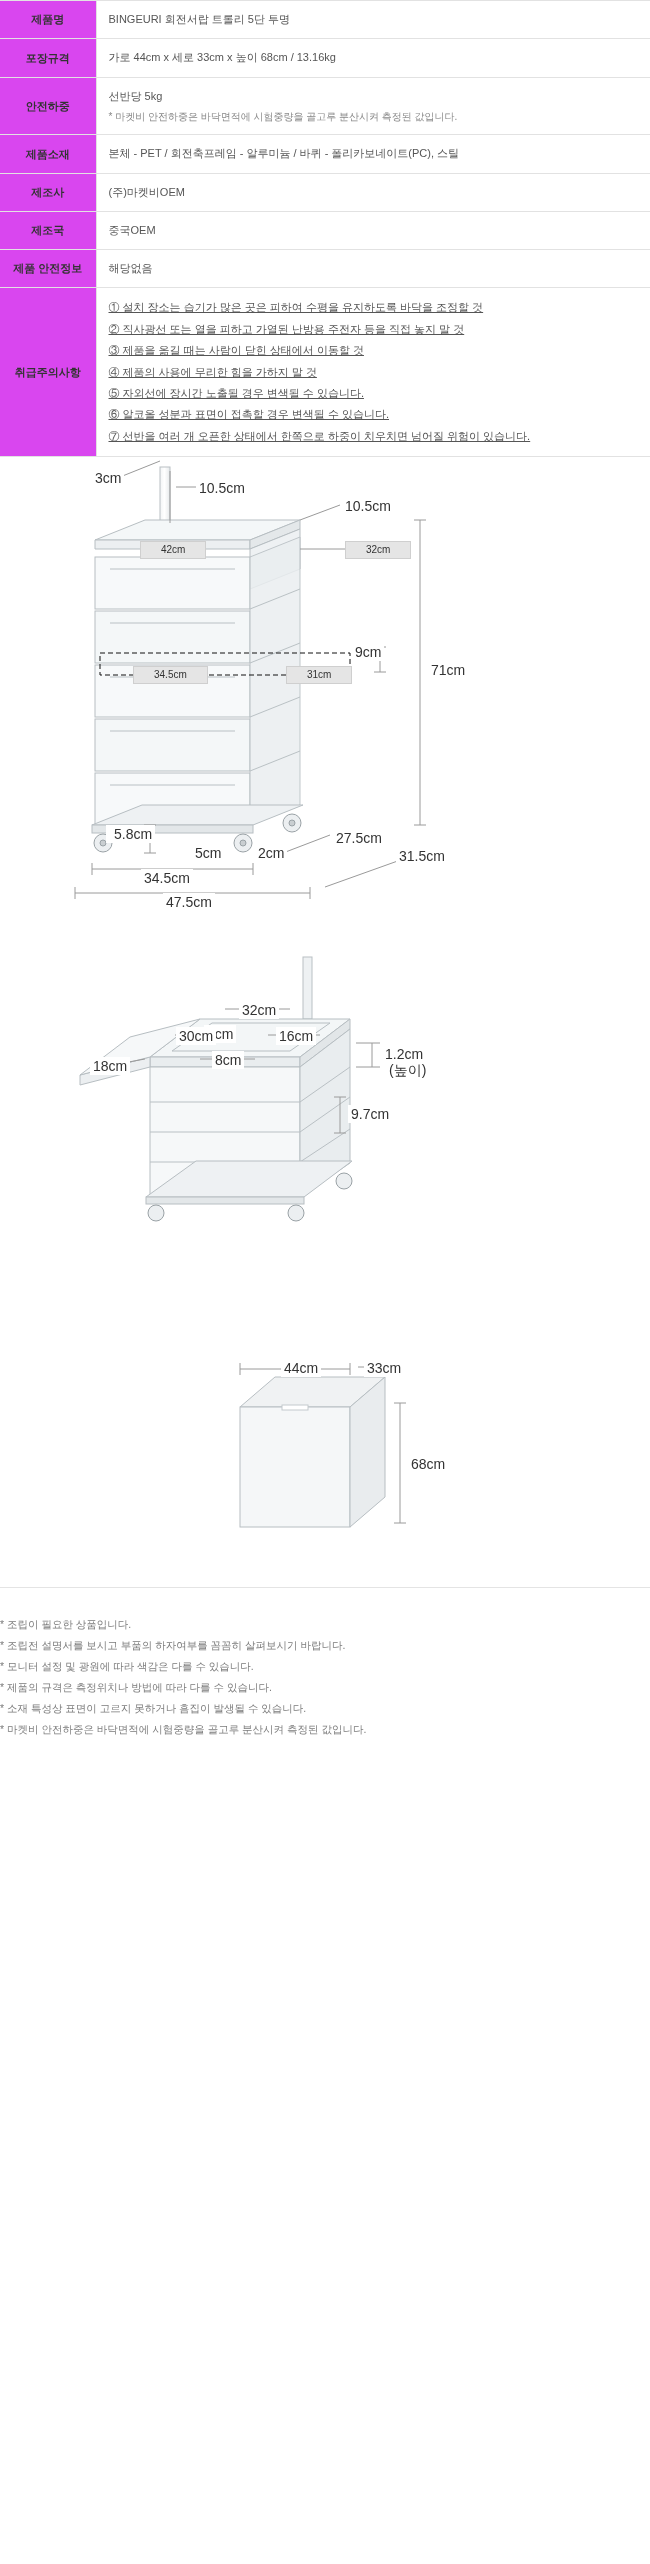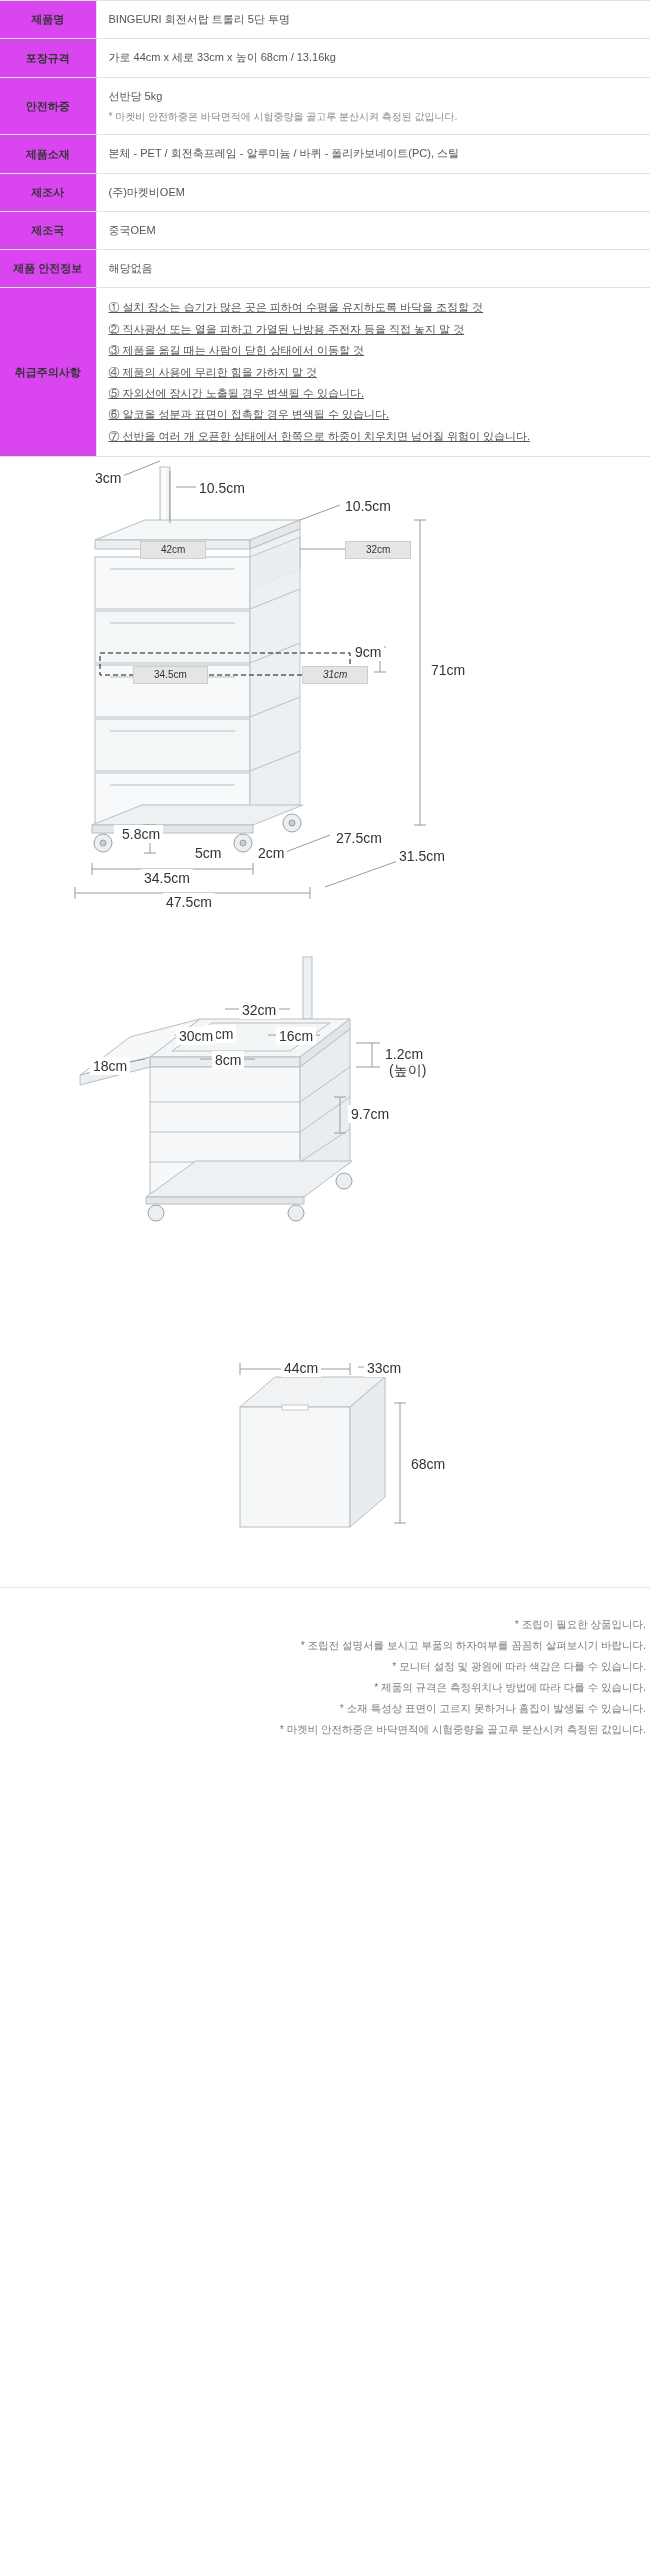--- a/index.html
+++ b/index.html
@@ -92,21 +92,21 @@
     white-space: nowrap;
   }
 
   svg { display: block; }
 
   
   .footer {
     width: 650px;
     border-top: 1px solid #e4e4e4;
     padding: 26px 4px 40px 0;
-    text-align: right;
+    text-align: left;
   }
   .footer .fn {
     display: block;
     font-size: 10.5px;
     color: #7c7c7c;
     line-height: 2.0;
   }
   .sep-space { height: 30px; }
 </style>
 </head>
@@ -250,24 +250,24 @@
       <rect x="100" y="196" width="250" height="22"></rect>
     </g>
   </svg>
 
   <div class="dim-plain" style="left:92px; top:12px;">3cm</div>
   <div class="dim-plain" style="left:196px; top:22px;">10.5cm</div>
   <div class="dim-plain" style="left:342px; top:40px;">10.5cm</div>
   <div class="dim-box" style="left:140px; top:84px;">42cm</div>
   <div class="dim-box" style="left:345px; top:84px;">32cm</div>
   <div class="dim-box" style="left:133px; top:209px;">34.5cm</div>
-  <div class="dim-box" style="left:302px; top:209px;font-style:italic;">31cm</div>
+  <div class="dim-box" style="left:286px; top:209px;">31cm</div>
   <div class="dim-plain" style="left:352px; top:186px;">9cm</div>
   <div class="dim-plain" style="left:428px; top:204px;">71cm</div>
-  <div class="dim-plain" style="left:114px; top:368px;padding-left:8px;">5.8cm</div>
+  <div class="dim-plain" style="left:106px; top:368px;padding-left:8px;">5.8cm</div>
   <div class="dim-plain" style="left:192px; top:387px;">5cm</div>
   <div class="dim-plain" style="left:255px; top:387px;">2cm</div>
   <div class="dim-plain" style="left:141px; top:412px;">34.5cm</div>
   <div class="dim-plain" style="left:333px; top:372px;">27.5cm</div>
   <div class="dim-plain" style="left:163px; top:436px;">47.5cm</div>
   <div class="dim-plain" style="left:396px; top:390px;">31.5cm</div>
 </div>
 
 <div class="sep-space"></div>
 

